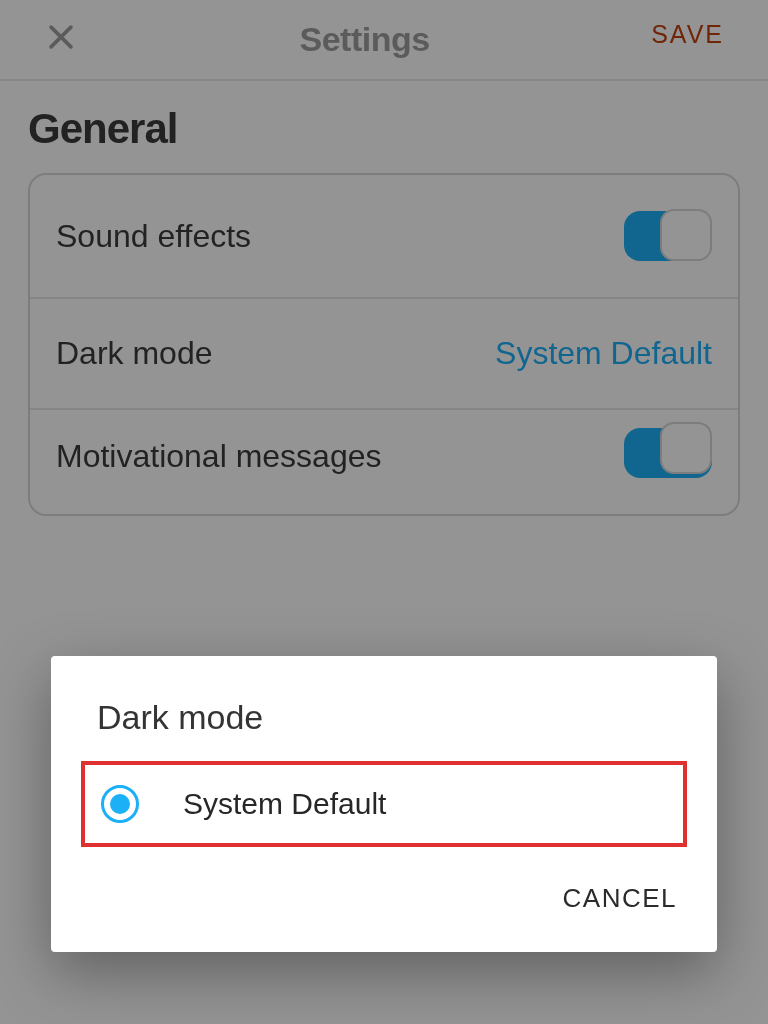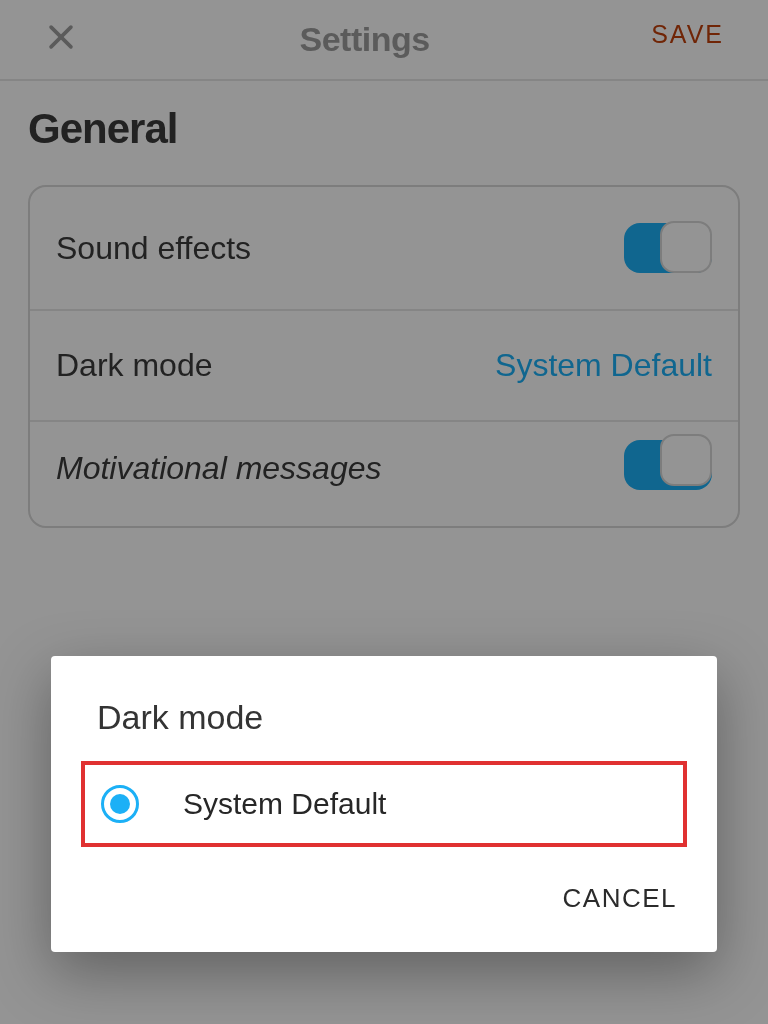--- a/index.html
+++ b/index.html
@@ -38,21 +38,21 @@
       letter-spacing: 2px;
       cursor: pointer;
     }
     .content {
       padding: 24px 28px;
     }
     .section-title {
       font-size: 42px;
       font-weight: 800;
       color: #3c3c3c;
-      margin-bottom: 32px;
+      margin-bottom: 20px;
       letter-spacing: -1px;
     }
     .settings-card {
       border: 2px solid #d7d7d7;
       border-radius: 18px;
       background: #ffffff;
     }
     .setting-row {
       display: flex;
       align-items: center;
@@ -86,21 +86,21 @@
       top: -2px;
       width: 52px;
       height: 52px;
       background: #ffffff;
       border: 2px solid #d7d7d7;
       border-radius: 14px;
     }
     .cutoff-row {
       padding: 18px 26px 36px 26px;
     }
-    .cutoff-row .setting-label { margin-top: 6px; font-style: italic;}
+    .cutoff-row .setting-label { margin-top: 6px;}
     .cutoff-row .toggle-knob {
       top: -6px;
     }
 
     
     .overlay {
       position: absolute;
       inset: 0;
       background: rgba(0,0,0,0.42);
       display: flex;

